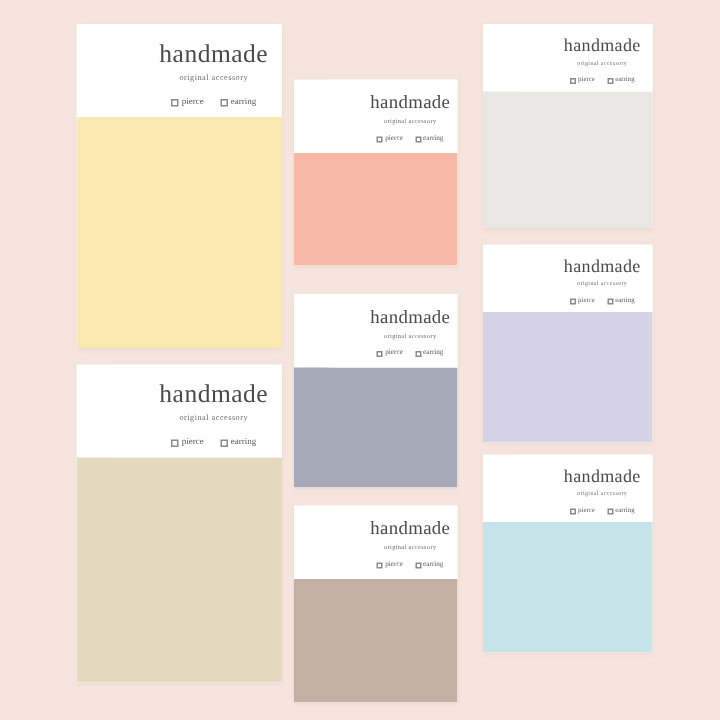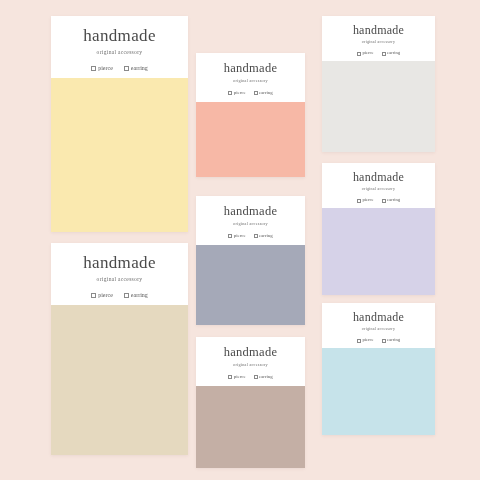--- a/index.html
+++ b/index.html
@@ -26,20 +26,21 @@
   }
   .card-header {
     position: relative;
     background: #ffffff;
     box-sizing: border-box;
     width: 100%;
     display: flex;
     flex-direction: column;
     align-items: center;
     justify-content: center;
+    margin-left: 23px;
   }
   .brand {
     font-family: "Liberation Serif", serif;
     color: #4a4a4a;
     letter-spacing: 0.02em;
     line-height: 1;
     white-space: nowrap;
   }
   .tagline {
     font-family: "Liberation Serif", serif;

